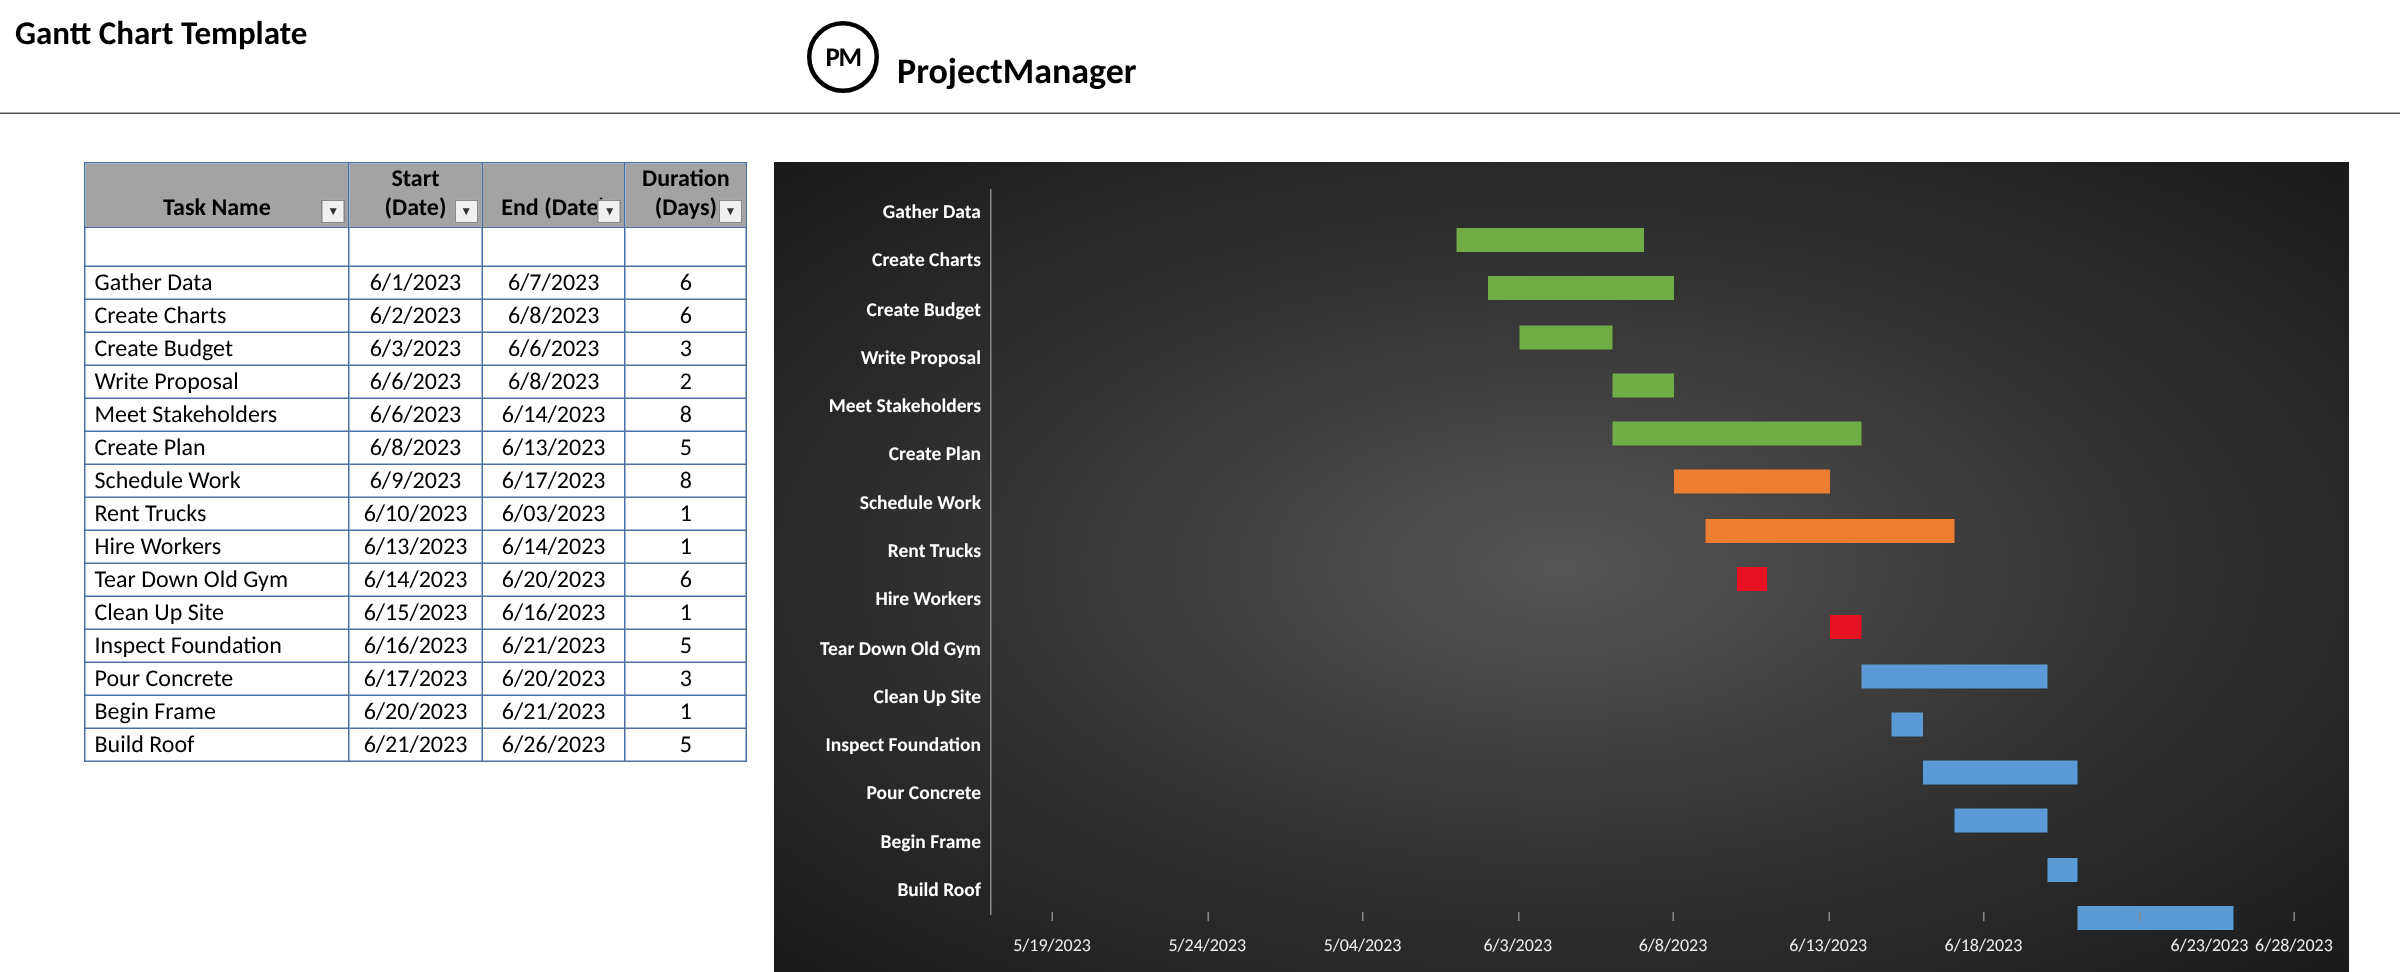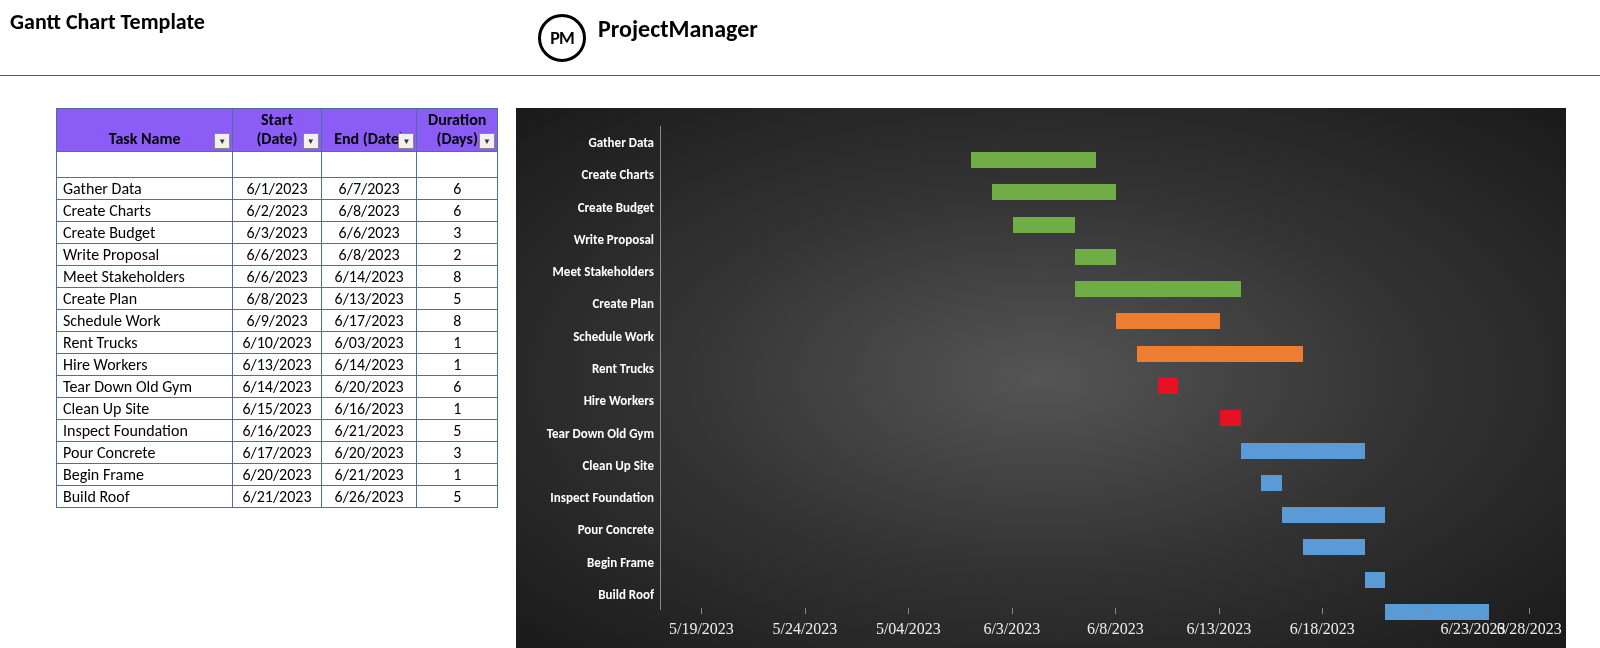--- a/index.html
+++ b/index.html
@@ -26,21 +26,21 @@
   }
   .subtitle {
     font-size: 18px;
     color: #222;
   }
   .brand {
     position: absolute;
     left: 538px;
     top: 14px;
     display: flex;
-    align-items: flex-start;
+    align-items: flex-end;
     gap: 12px;
   }
   .brand-icon {
     width: 48px;
     height: 48px;
     border: 3px solid #000;
     border-radius: 50%;
     display: flex;
     align-items: center;
     justify-content: center;
@@ -65,21 +65,21 @@
     width: 100%;
     font-size: 16px;
   }
   th, td {
     border: 1px solid #4a6fa0;
     padding: 1px 6px;
     height: 22px;
     white-space: nowrap;
   }
   th {
-    background: #8b5cf6;
+    background: #a3a3a3;
     font-weight: bold;
     position: relative;
     text-align: center;
     vertical-align: bottom;
     padding-bottom: 3px;
   }
   th .hline1 { display:block; }
   th .hline2 { display:block; }
   .filter-icon {
     position: absolute;
@@ -130,24 +130,23 @@
     transform: translateY(-50%);
   }
   .bar {
     position: absolute;
     height: 16px;
     transform: translateY(-50%);
   }
   .tick-label {
     position: absolute;
     bottom: 10px;
-    font-size: 16px;
+    font-size: 12px;
     color: #eee;
     transform: translateX(-50%);
-    font-family: Liberation Serif, serif;
   }
   .tick-mark {
     position: absolute;
     bottom: 34px;
     width: 1px;
     height: 6px;
     background: #888;
   }
 </style>
 </head>

